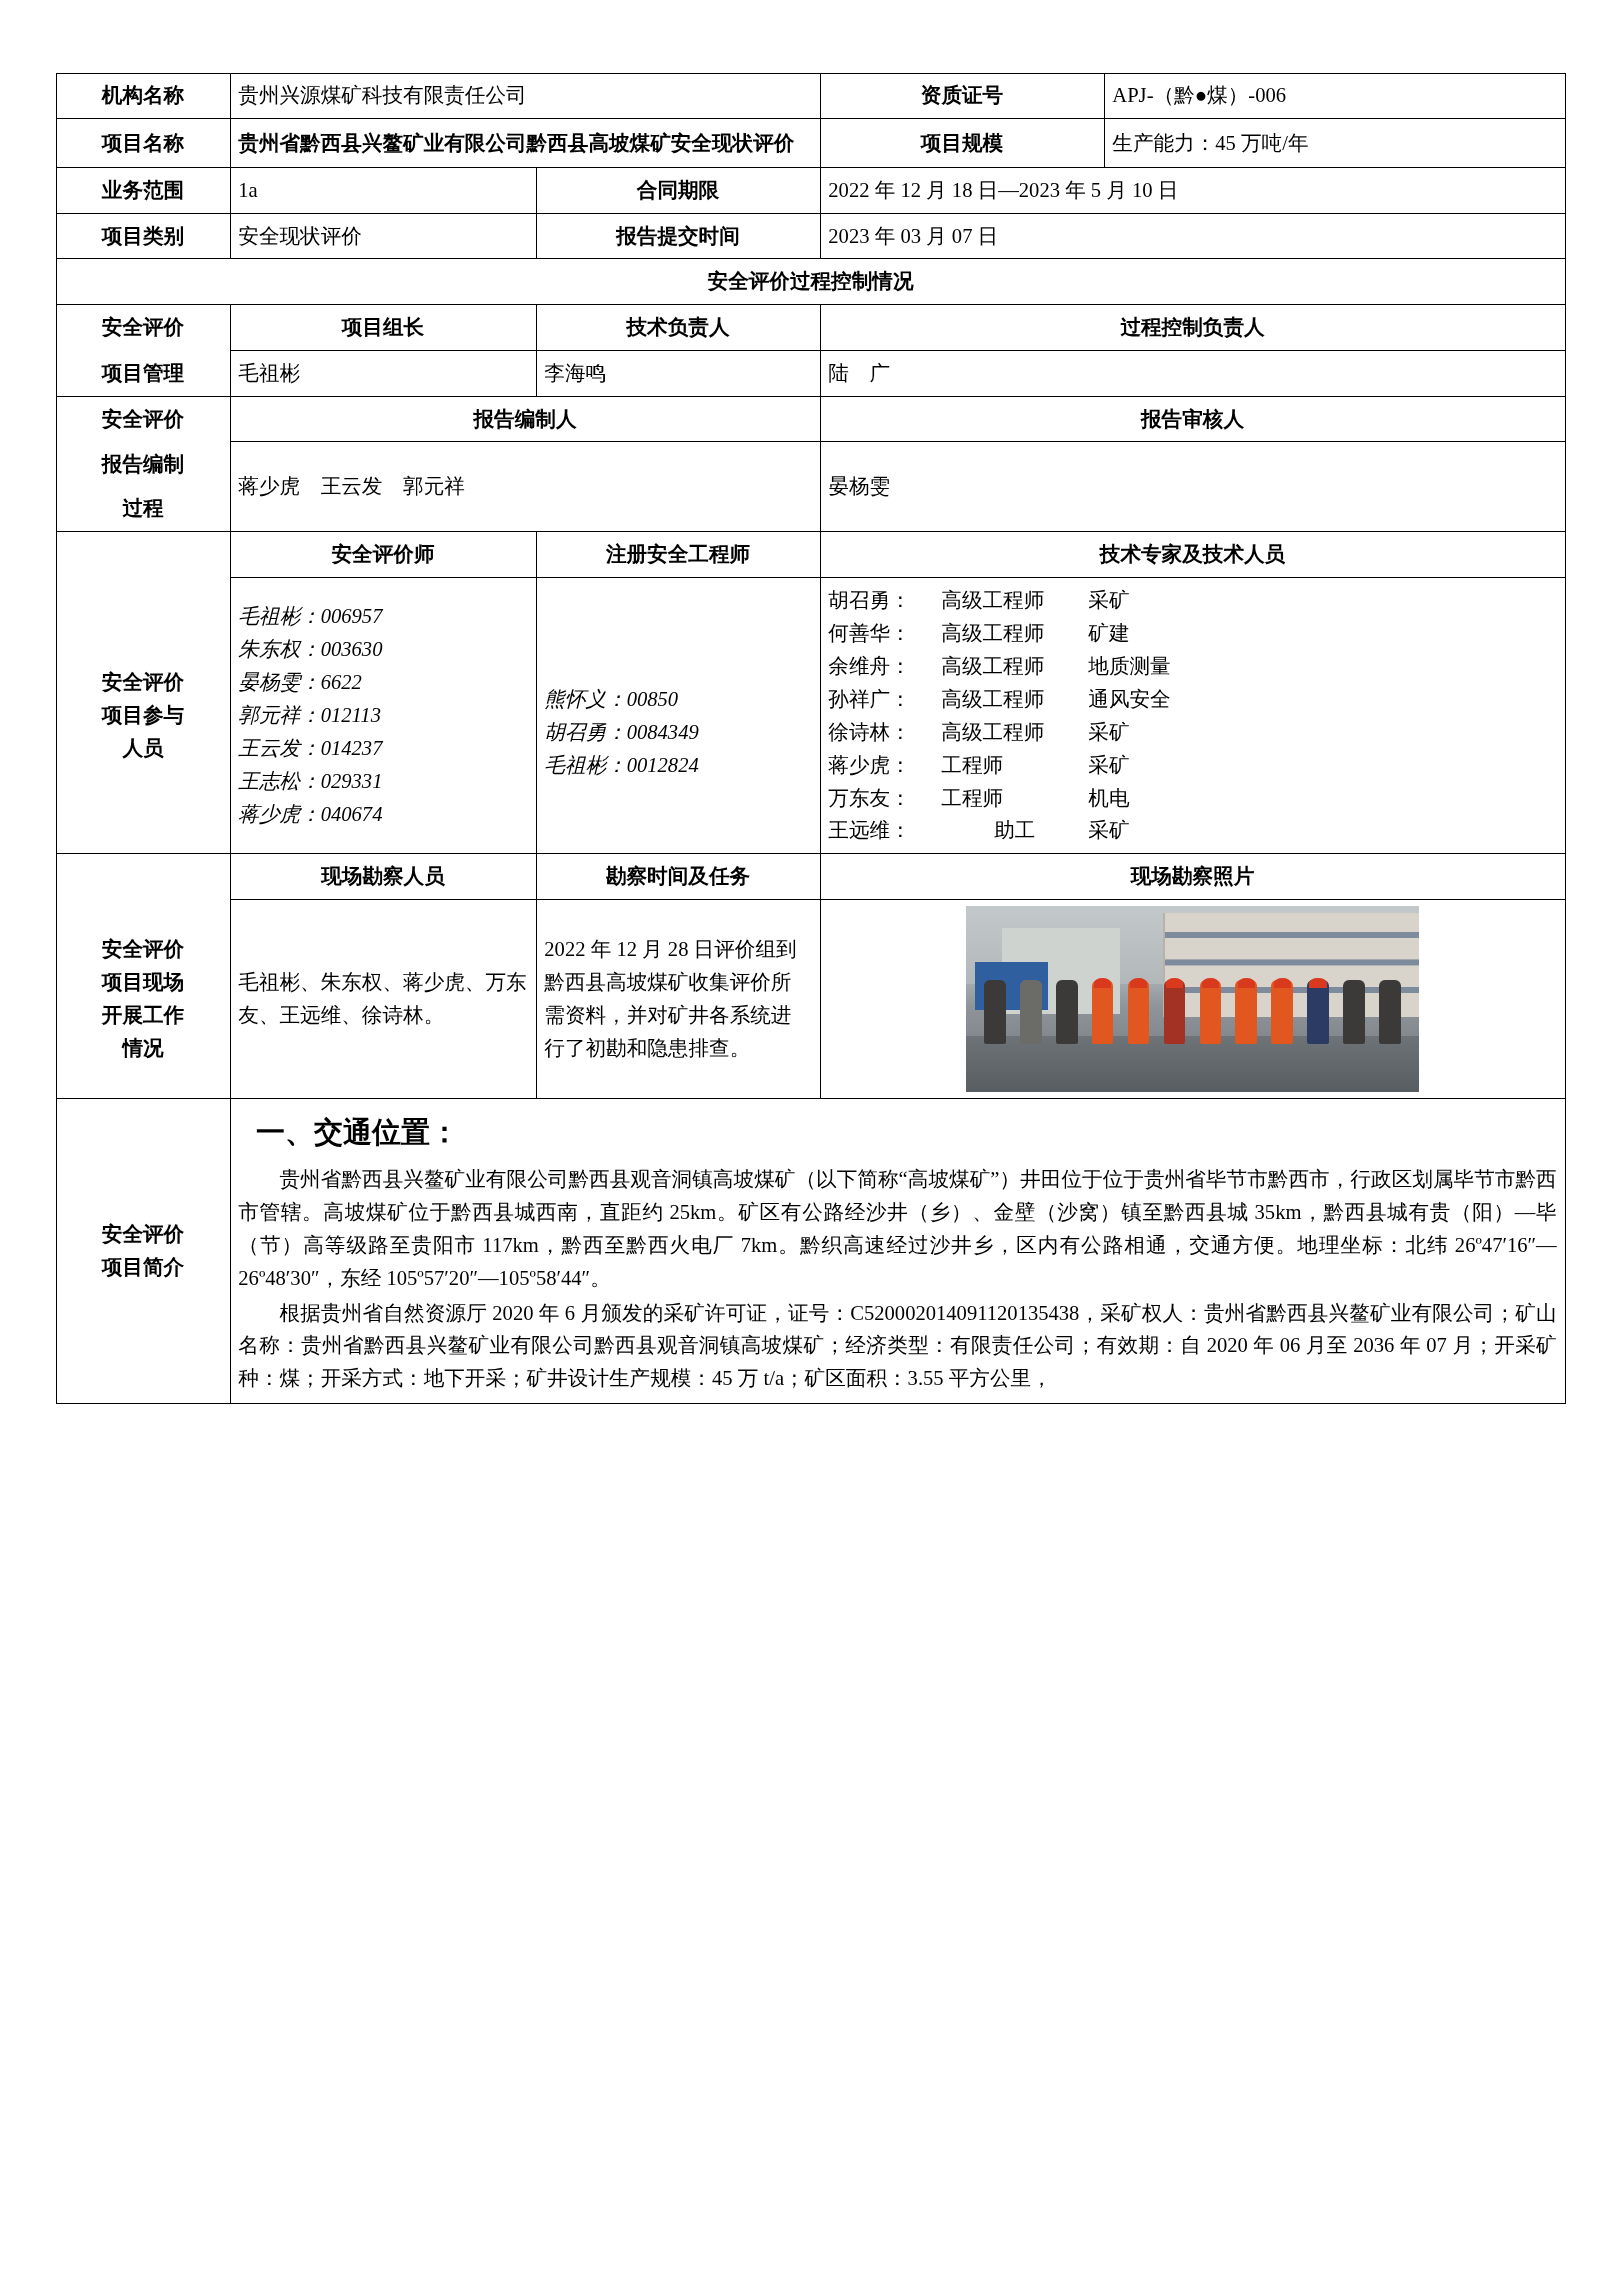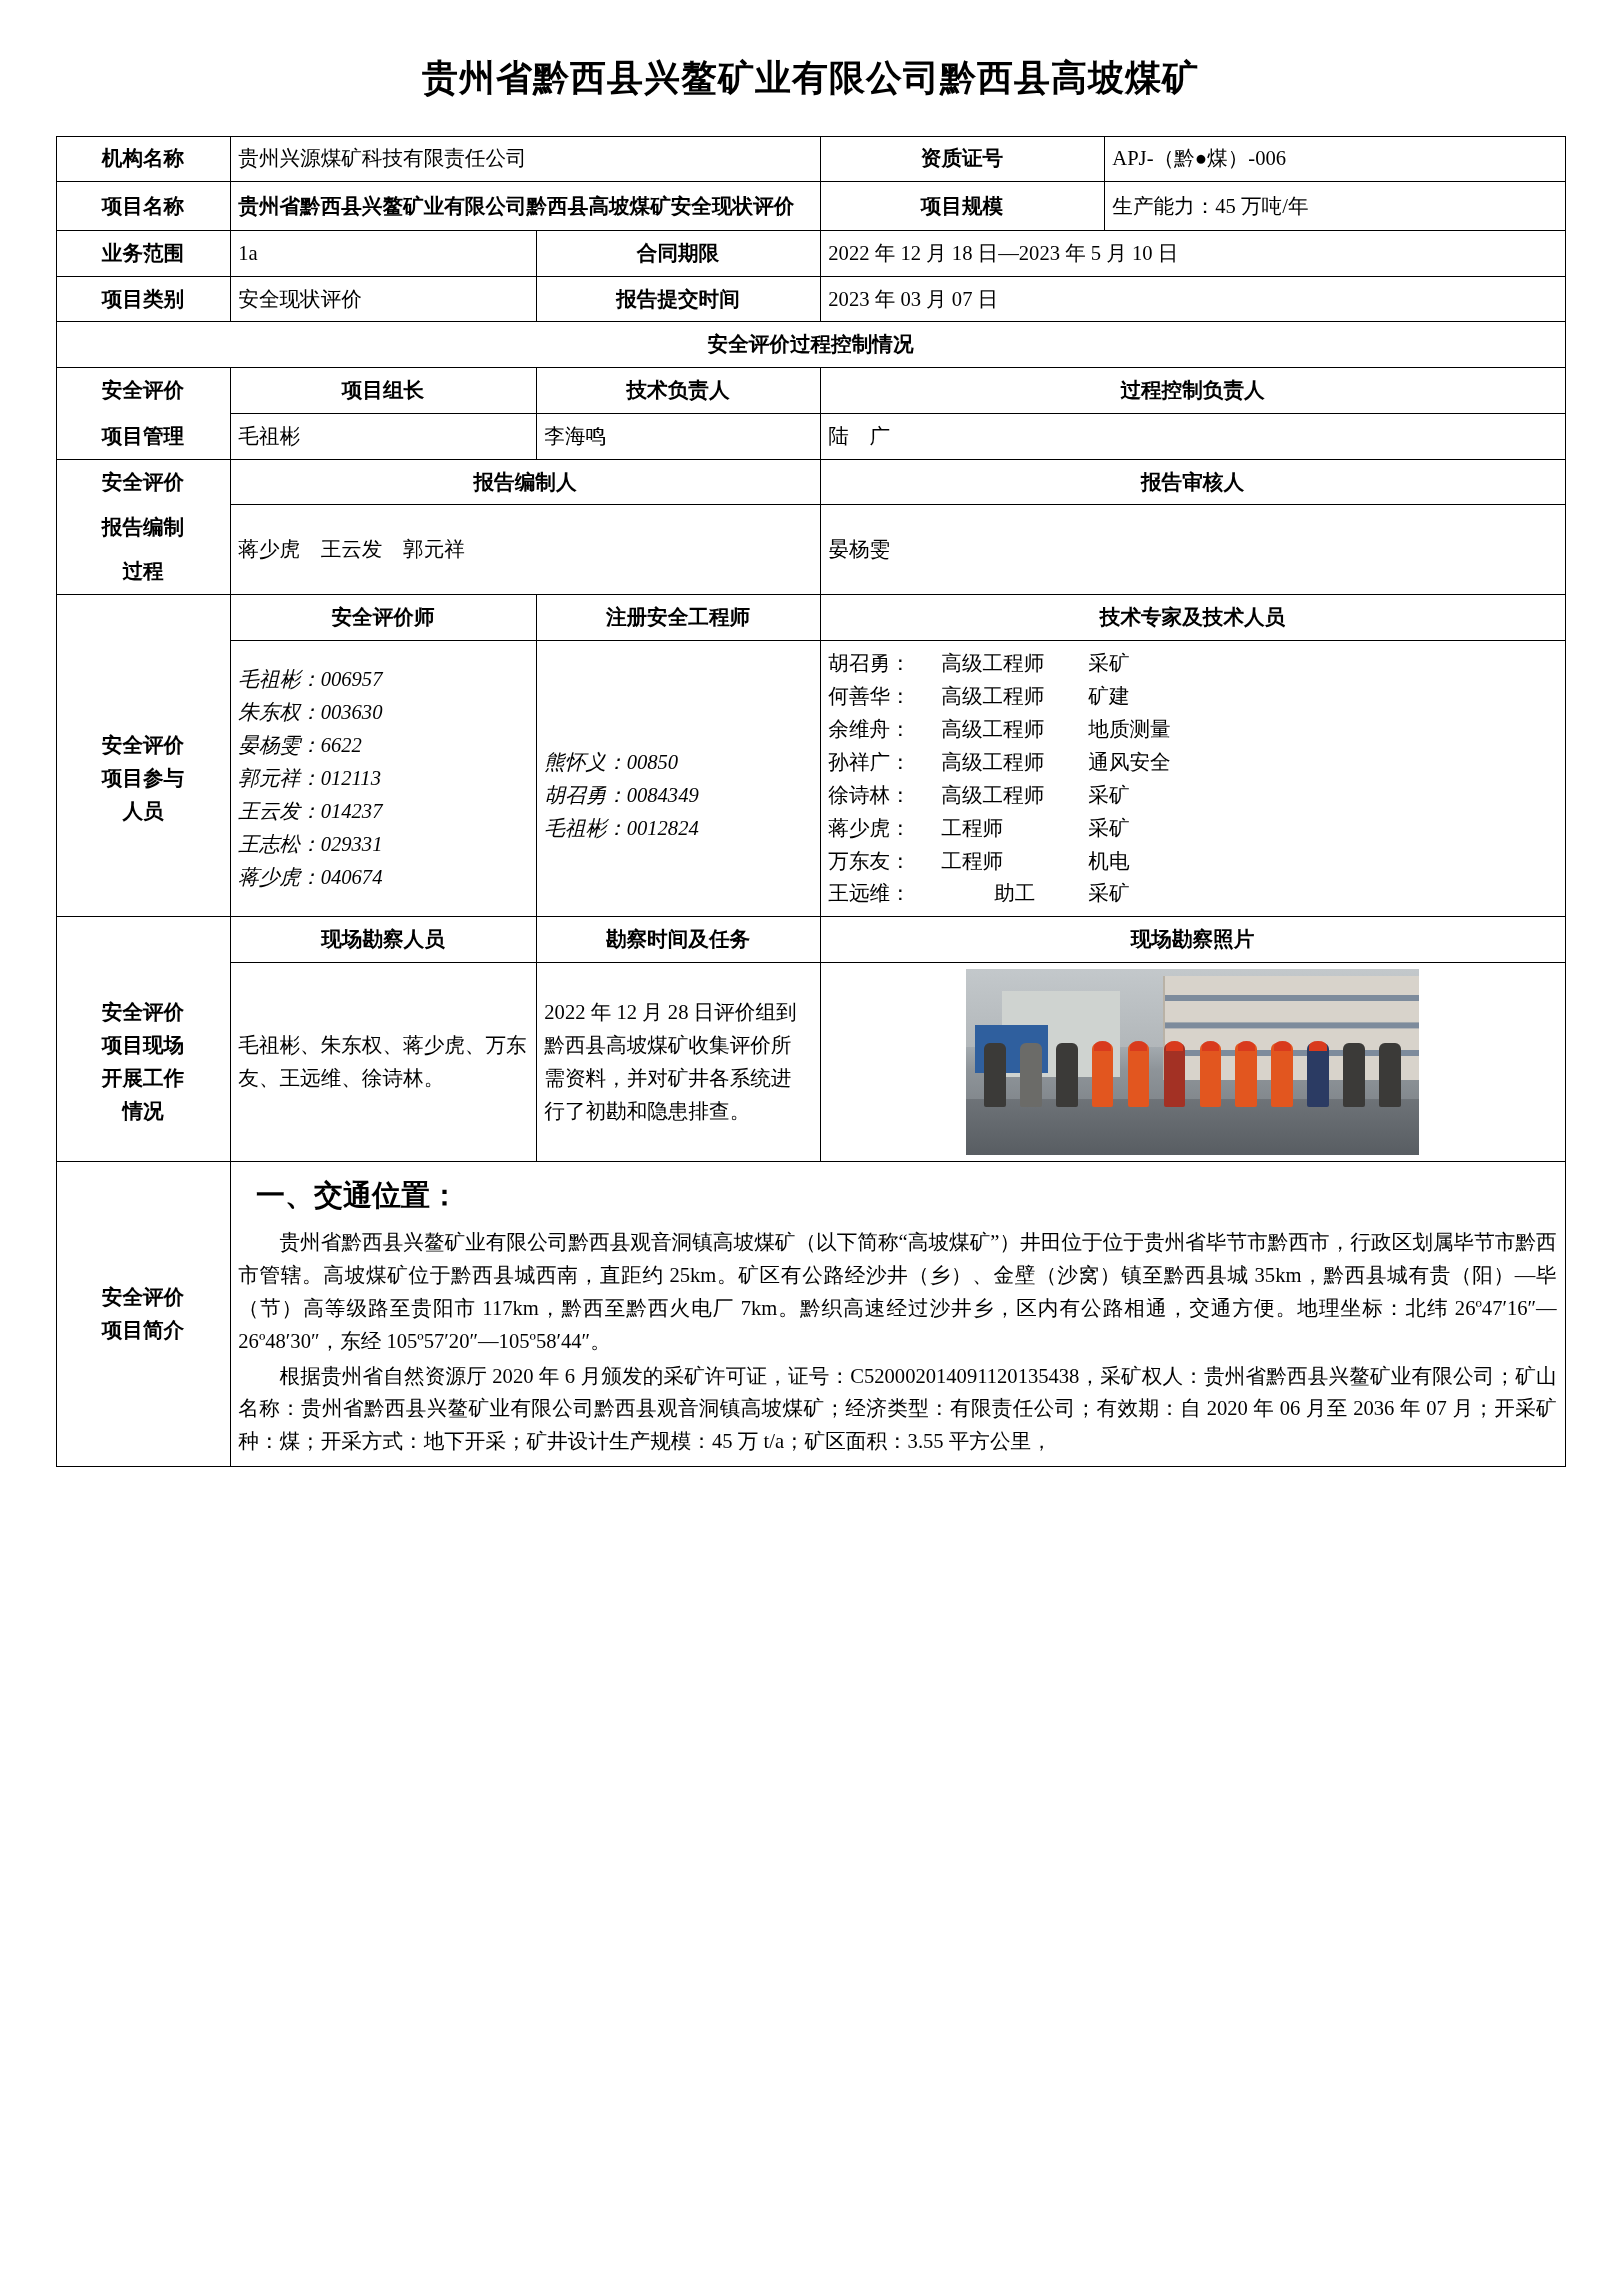--- a/index.html
+++ b/index.html
@@ -181,21 +181,20 @@
     margin: 0 0 2px 0;
     text-indent: 2em;
   }
 </style>
 </head>
 <body>
 
 <div class="page">
 
   <div class="title-block">
-    <div class="title-line">贵州省黔西县兴鳌矿业有限公司黔西县高坡煤矿</div>
   </div>
 
   <table class="main">
     <colgroup>
       <col style="width:174px">
       <col style="width:306px">
       <col style="width:284px">
       <col style="width:284px">
       <col style="width:461px">
     </colgroup>

